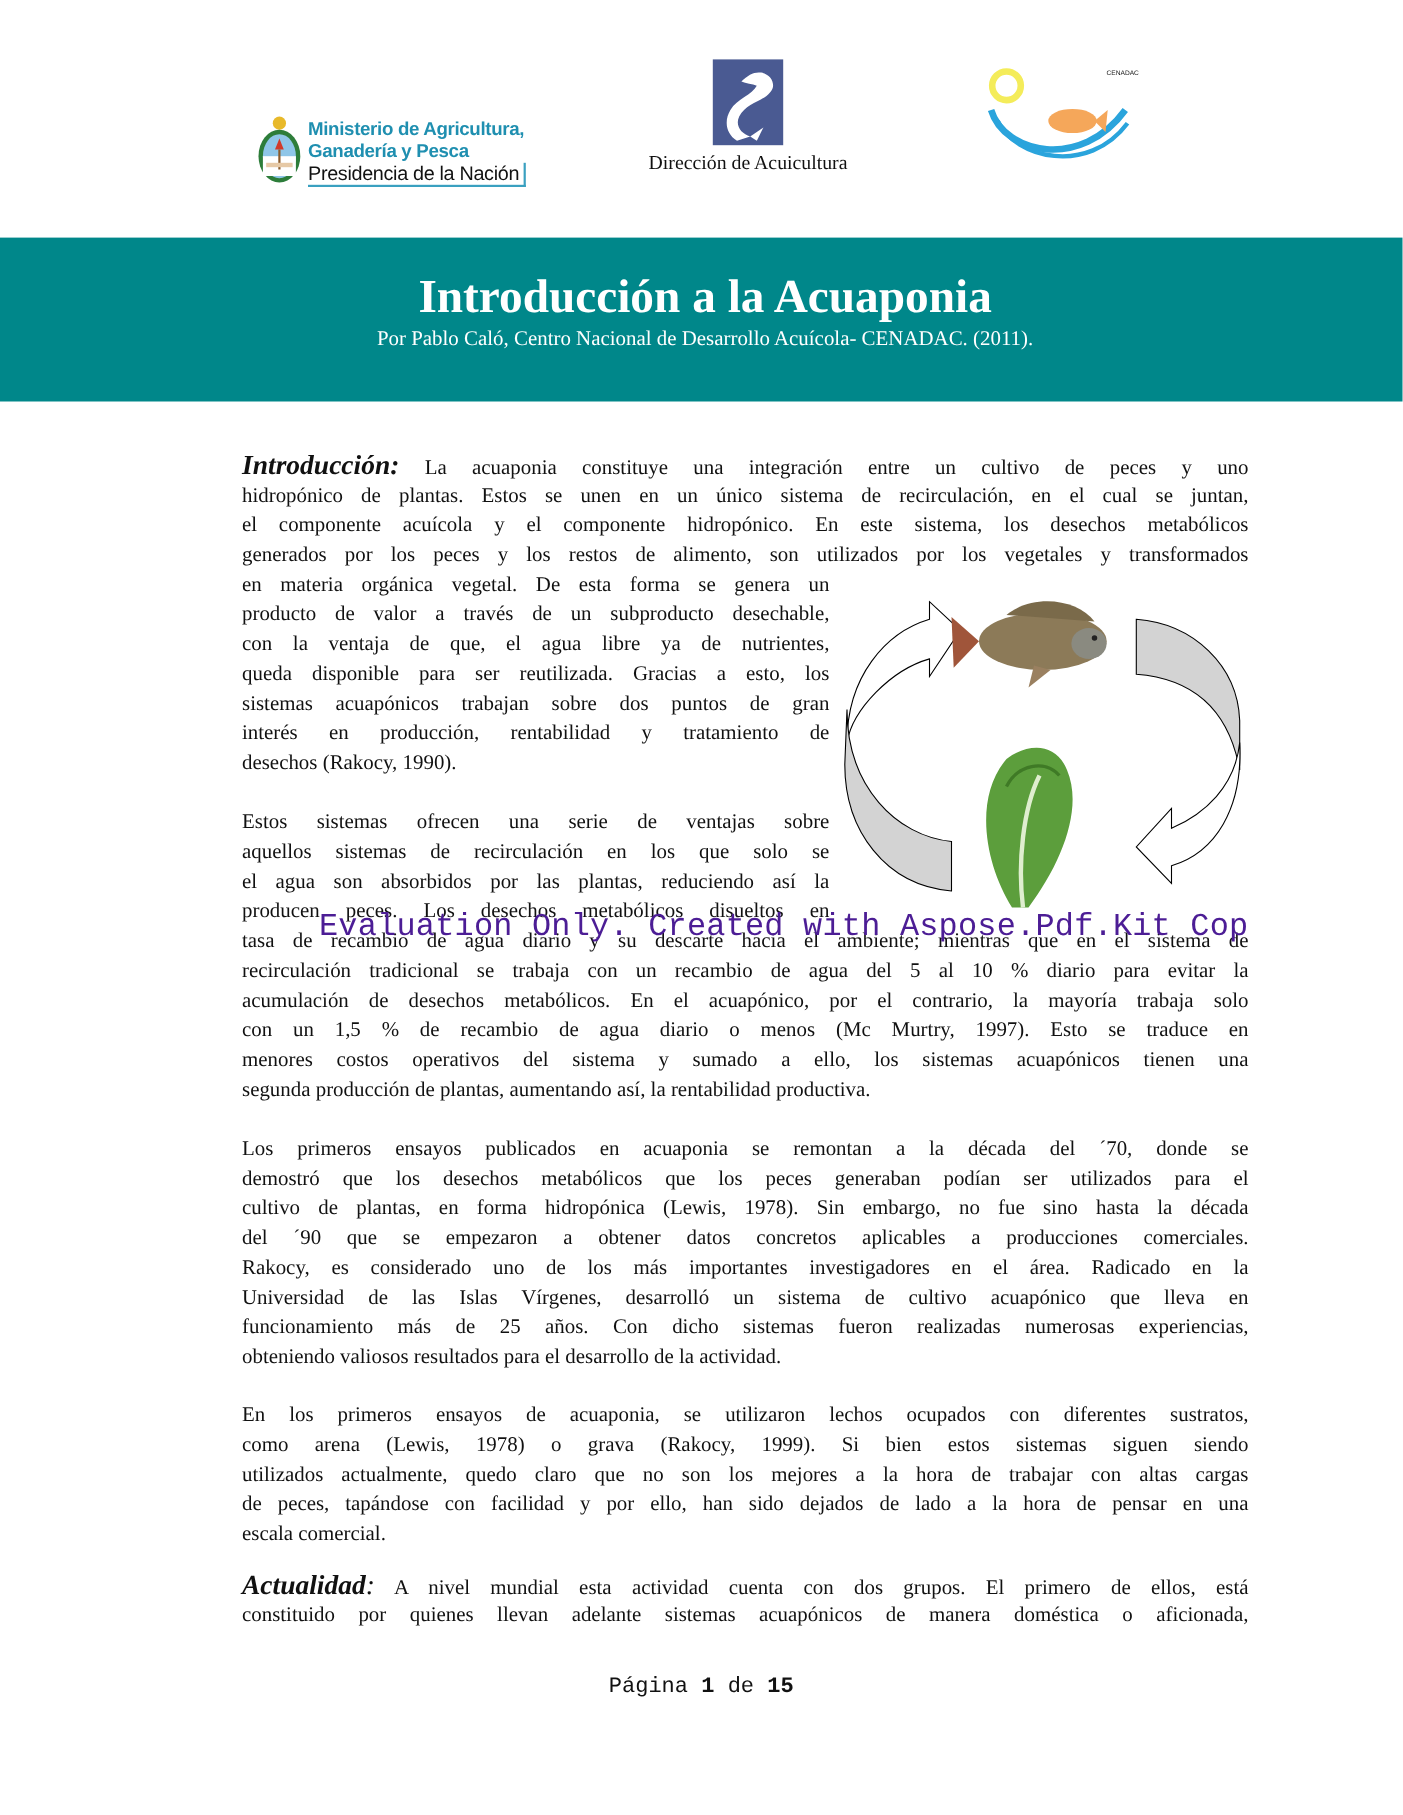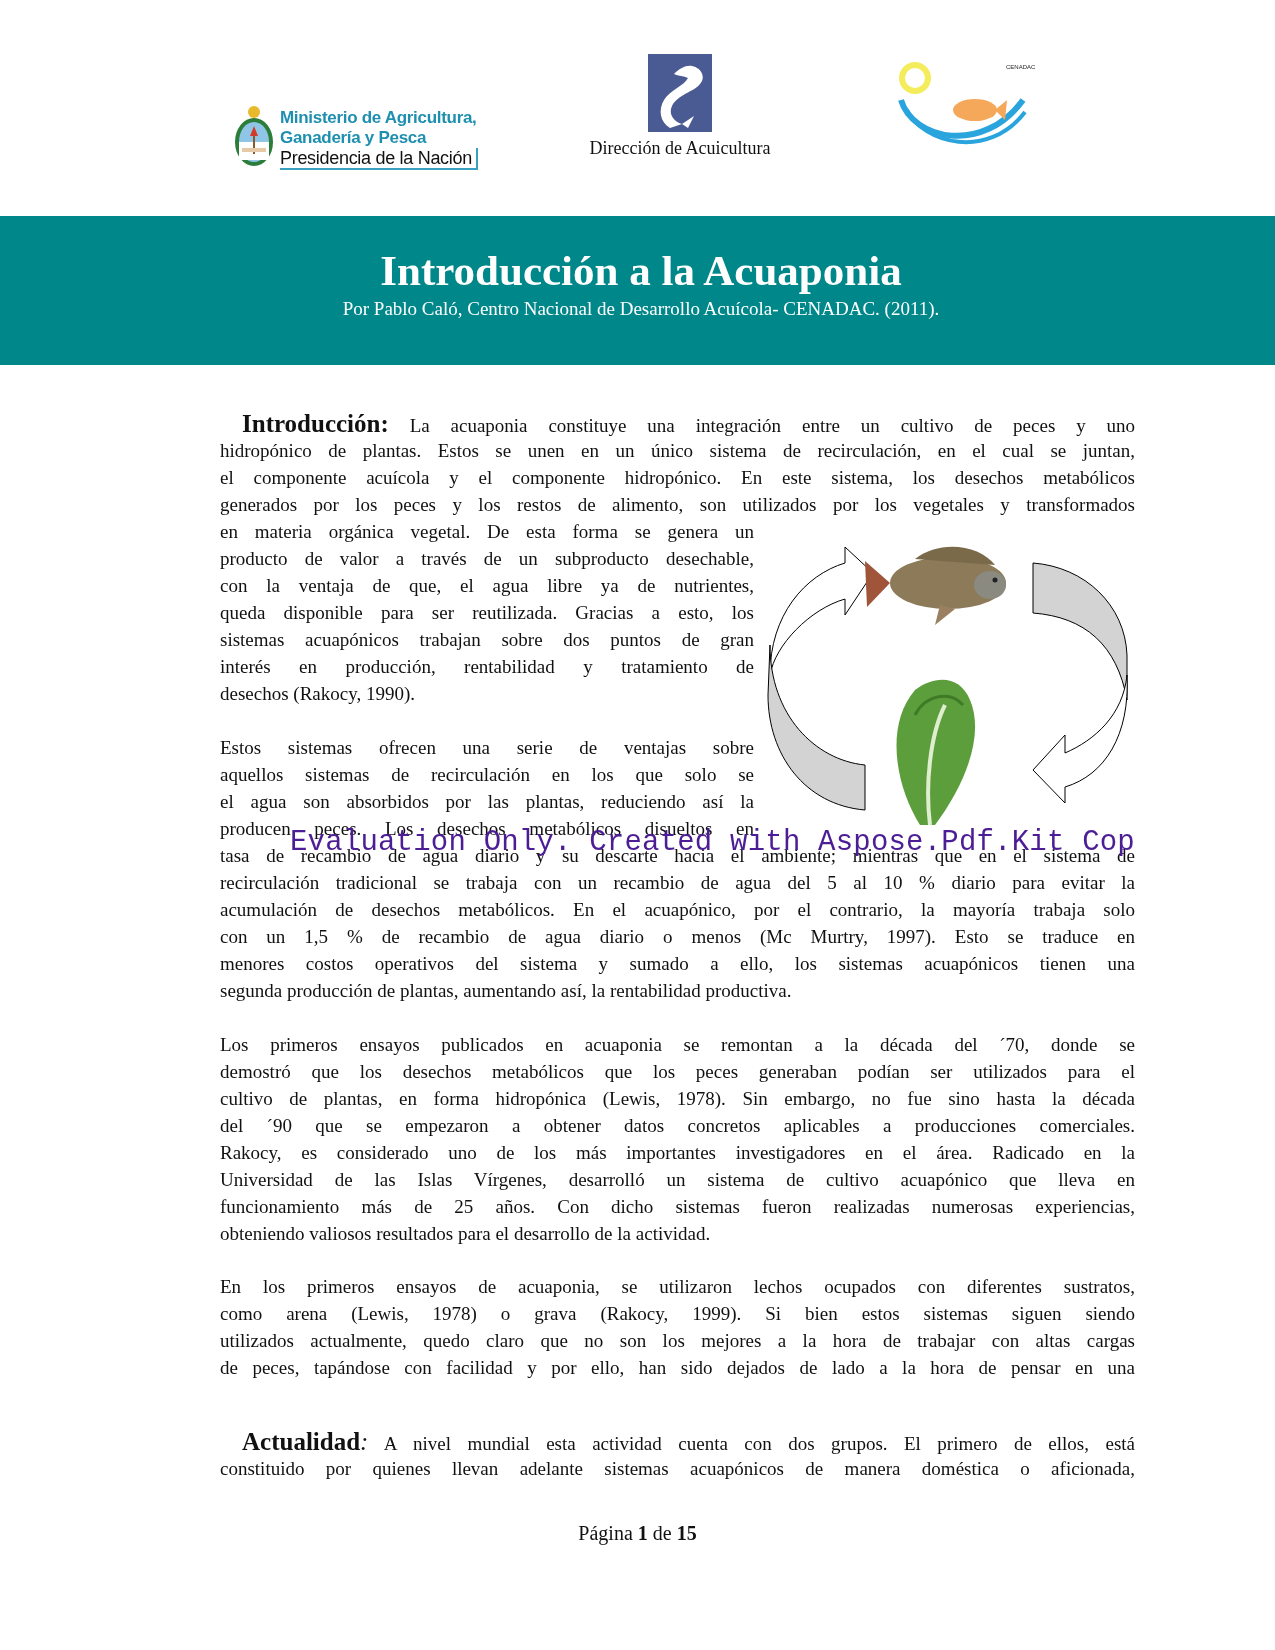--- a/index.html
+++ b/index.html
@@ -23,30 +23,30 @@
   .banner { position: absolute; left: 0; top: 216px; width: 1270px; height: 149px; background: #00878a; text-align: center; color: #fff; padding-left: 12px; }
   .banner-title { position: absolute; left: 0; right: 0; top: 30px; font-size: 43px; font-weight: bold; }
   .banner-sub { position: absolute; left: 0; right: 0; top: 82px; font-size: 19px; font-weight: normal; }
 
   
   .txt { position: absolute; left: 220px; font-size: 19px; line-height: 27px; text-align: justify; }
   .txt .line { display: block; height: 27px; white-space: nowrap; text-align-last: justify; }
   .txt .line.last { text-align-last: left; }
   .full { width: 915px; }
   .narrow { width: 534px; }
-  .head-it { font-weight: bold; font-size: 25px; margin-left: 22px; }
+  .head-it { font-weight: bold; font-style: italic; font-size: 25px; }
 
   
   .diagram { position: absolute; left: 765px; top: 525px; width: 370px; height: 310px; }
 
   
   .watermark { position: absolute; left: 290px; top: 826px; font-family: "Liberation Mono", "DejaVu Sans Mono", monospace;
                font-size: 29px; color: #4c1d95; white-space: nowrap; letter-spacing: 0.2px; text-align: right; }
 
-  .footer { position: absolute; left: 0; width: 1275px; top: 1522px; text-align: center; font-size: 20px; }
+  .footer { position: absolute; left: 0; width: 1275px; top: 1522px; text-align: center; font-size: 20px; font-family: Liberation Mono, monospace; }
   .footer b { font-weight: bold; }
 </style>
 </head>
 <body>
 
 <div class="logo-ministerio">
   <svg width="44" height="70" viewBox="0 0 44 70" style="position:absolute;left:0;top:0">
     <circle cx="22" cy="8" r="6" fill="#e8b92a"></circle>
     <ellipse cx="22" cy="38" rx="19" ry="24" fill="#2d7d3a"></ellipse>
     <ellipse cx="22" cy="38" rx="15" ry="20" fill="#8fc6e8"></ellipse>
@@ -128,20 +128,21 @@
   <span class="line">Universidad de las Islas Vírgenes, desarrolló un sistema de cultivo acuapónico que lleva en</span>
   <span class="line">funcionamiento más de 25 años. Con dicho sistemas fueron realizadas numerosas experiencias,</span>
   <span class="line last">obteniendo valiosos resultados para el desarrollo de la actividad.</span>
 </div>
 
 <div class="txt full" style="top:1273px">
   <span class="line">En los primeros ensayos de acuaponia, se utilizaron lechos ocupados con diferentes sustratos,</span>
   <span class="line">como arena (Lewis, 1978) o grava (Rakocy, 1999). Si bien estos sistemas siguen siendo</span>
   <span class="line">utilizados actualmente, quedo claro que no son los mejores a la hora de trabajar con altas cargas</span>
   <span class="line">de peces, tapándose con facilidad y por ello, han sido dejados de lado a la hora de pensar en una</span>
+  <span class="line last">escala comercial.</span>
 </div>
 
 <div class="txt full" style="top:1428px">
   <span class="line"><span class="head-it">Actualidad</span><span style="font-style:italic;font-size:25px">:</span><span>  A nivel mundial esta actividad cuenta con dos grupos. El primero de ellos, está</span></span>
   <span class="line">constituido por quienes llevan adelante sistemas acuapónicos de manera doméstica o aficionada,</span>
 </div>
 
 <div class="diagram">
   <svg width="370" height="310" viewBox="0 0 370 310">
 

